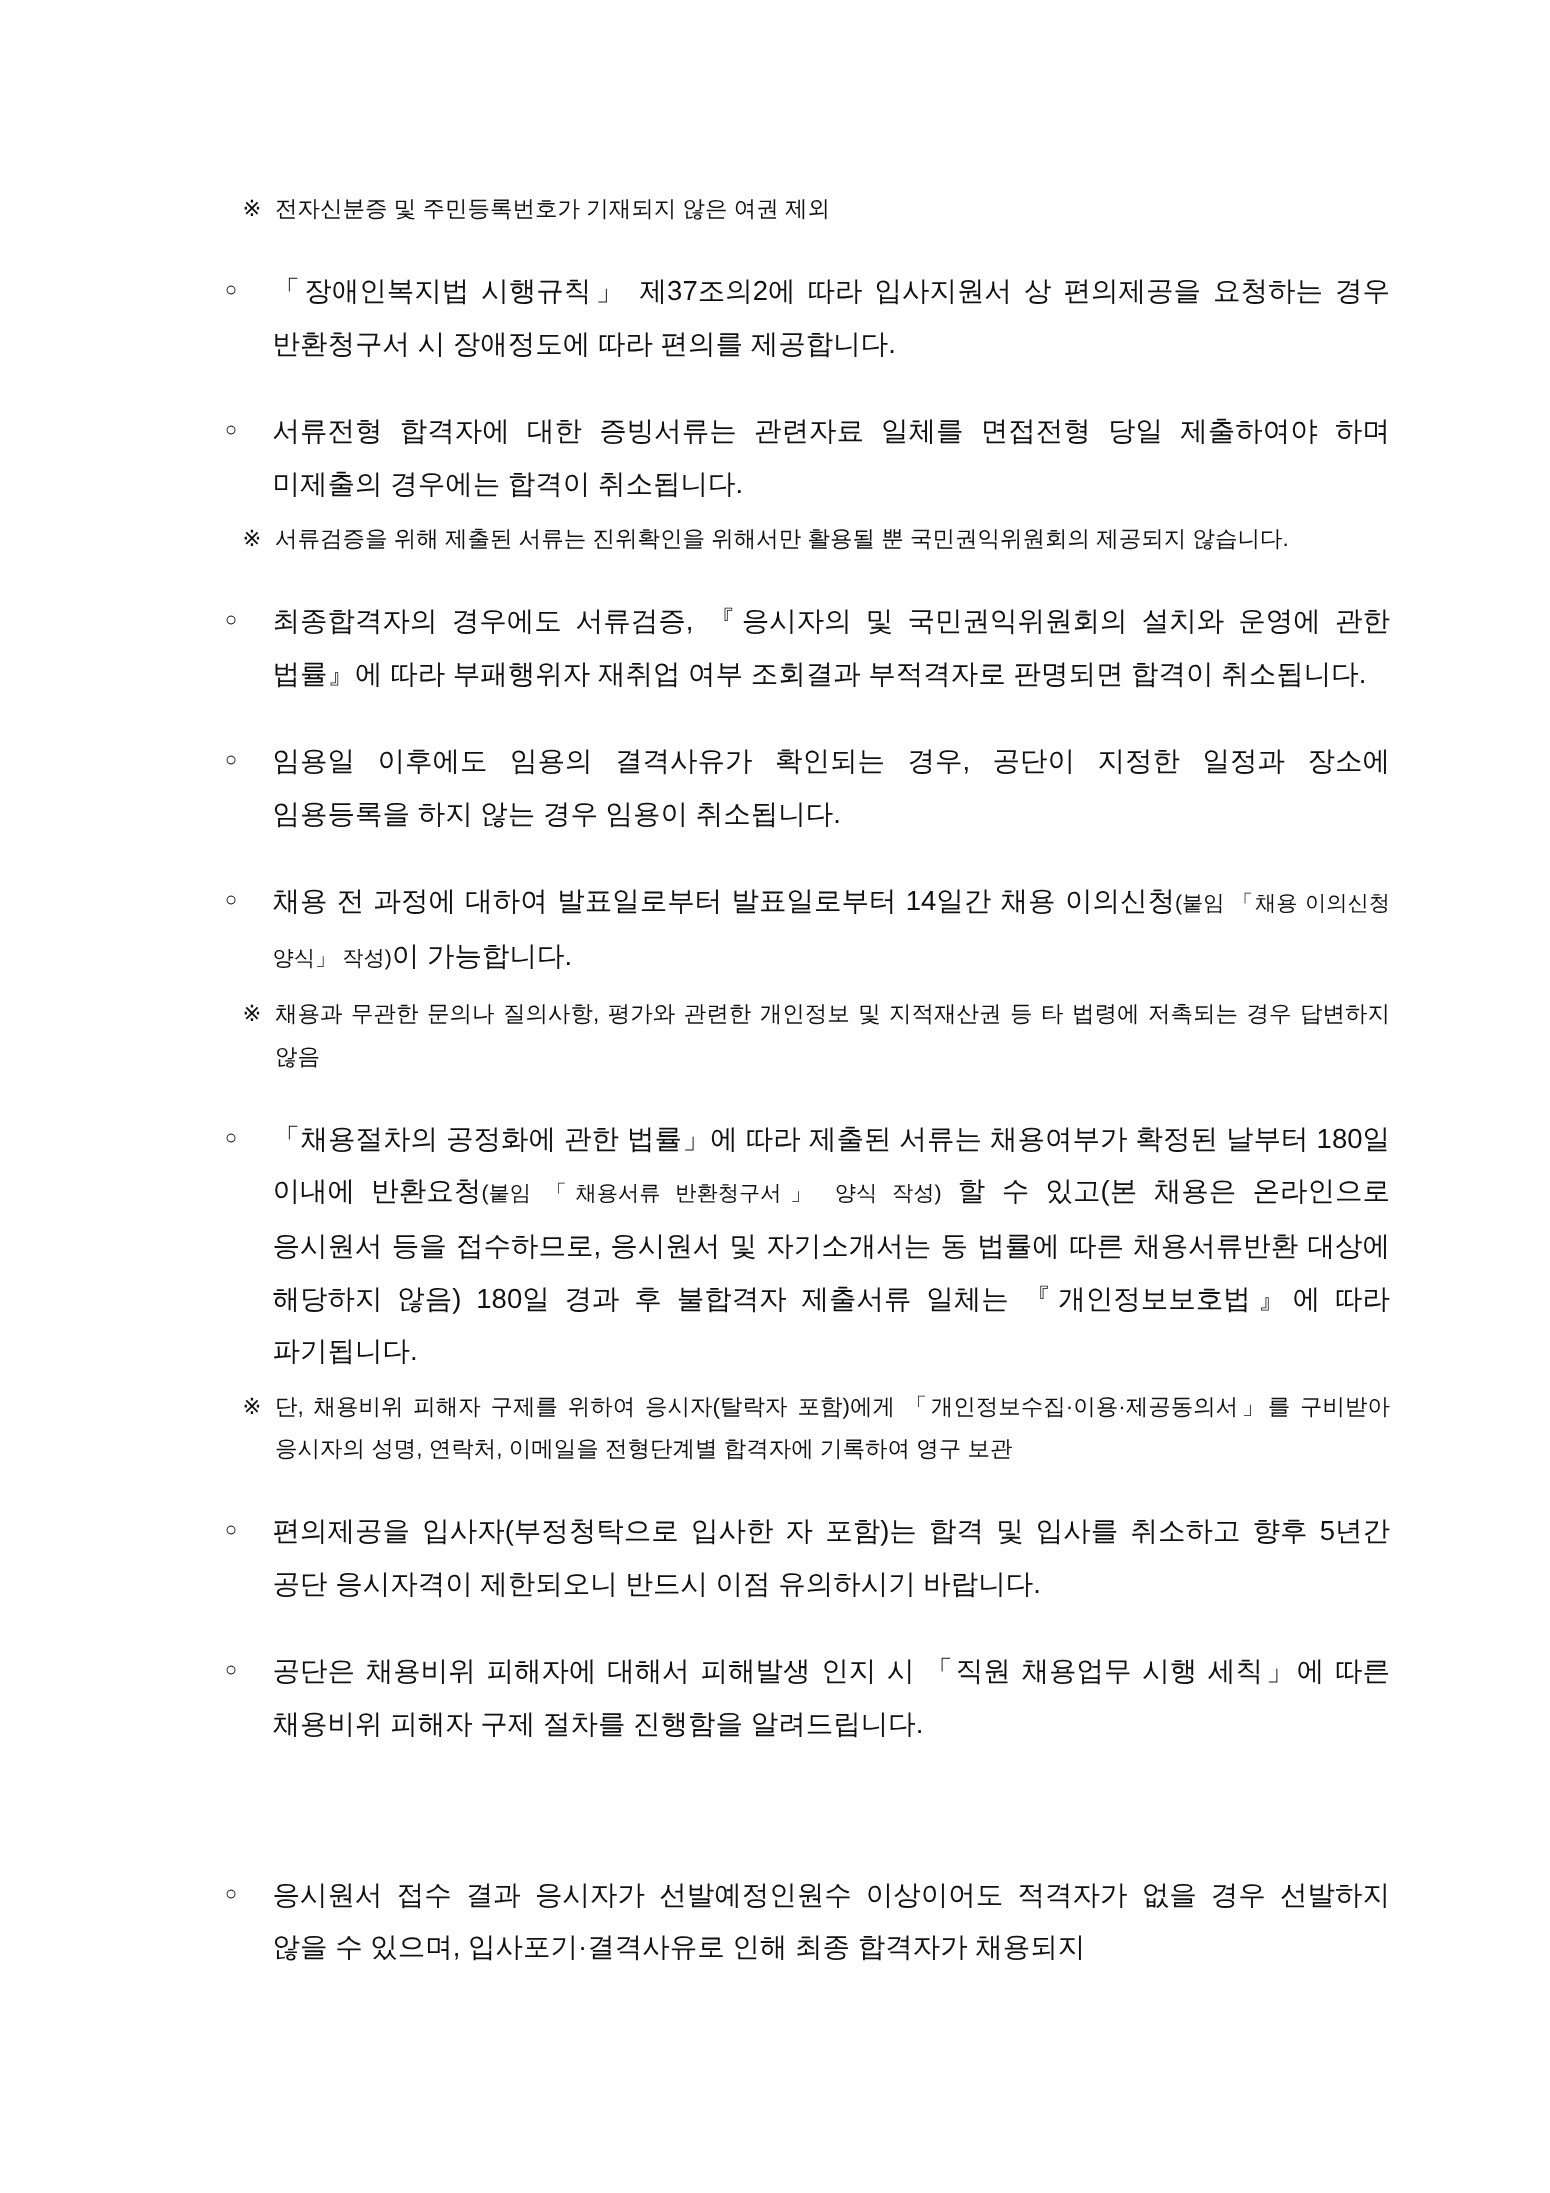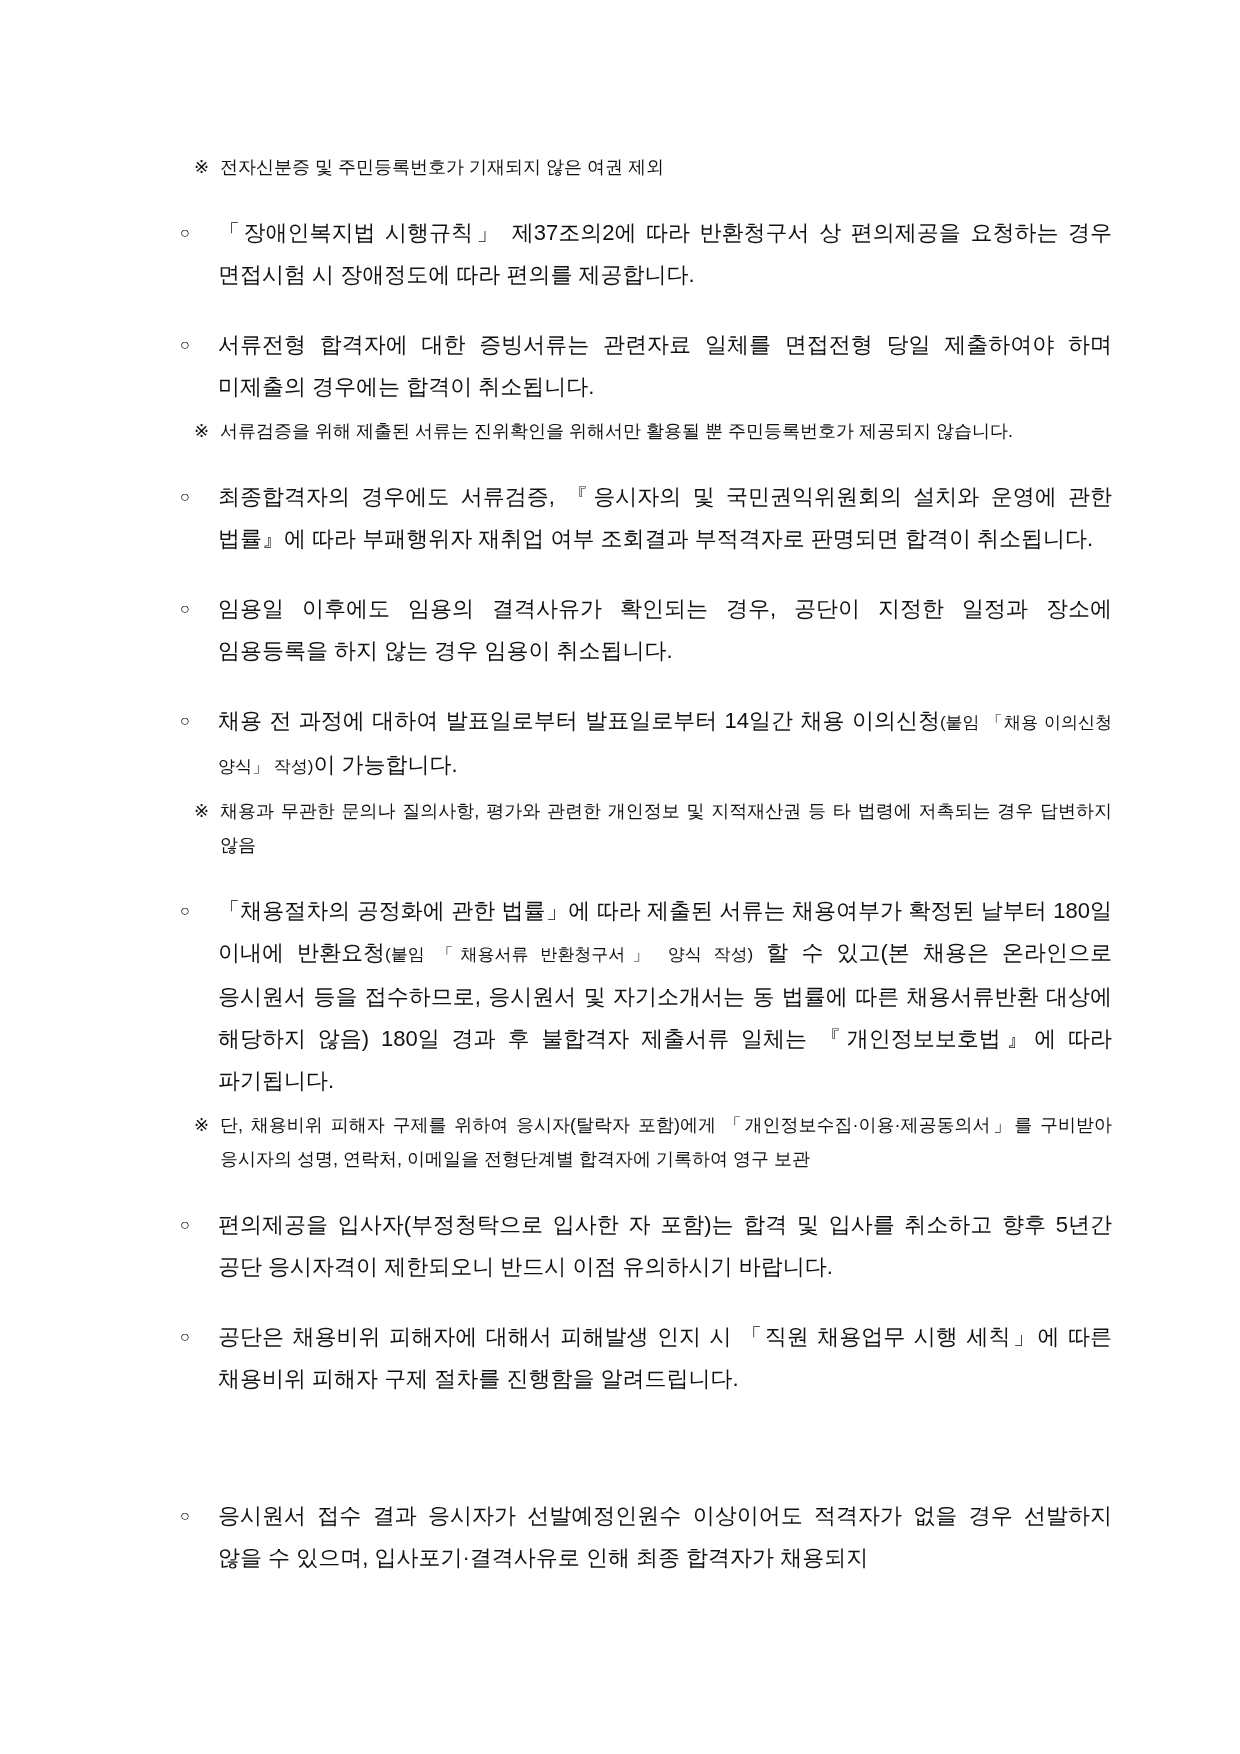--- a/index.html
+++ b/index.html
@@ -65,29 +65,29 @@
 <body>
 
 <div class="page">
   <div id="doc">
       <div class="block note">
         <span class="marker">※</span>
         <span class="text"><span>전자신분증 및 주민등록번호가 기재되지 않은 여권 제외</span></span>
       </div>
       <div class="block bullet">
         <span class="marker">○</span>
-        <span class="text"><span>「장애인복지법 시행규칙」 제37조의2에 따라 반환청구서 상 편의제공을 요청하는 경우 면접시험 시 장애정도에 따라 편의를 제공합니다.</span></span>
+        <span class="text"><span>「장애인복지법 시행규칙」 제37조의2에 따라 입사지원서 상 편의제공을 요청하는 경우 반환청구서 시 장애정도에 따라 편의를 제공합니다.</span></span>
       </div>
       <div class="block bullet">
         <span class="marker">○</span>
         <span class="text"><span>서류전형 합격자에 대한 증빙서류는 관련자료 일체를 면접전형 당일 제출하여야 하며 미제출의 경우에는 합격이 취소됩니다.</span></span>
       </div>
       <div class="block note">
         <span class="marker">※</span>
-        <span class="text"><span>서류검증을 위해 제출된 서류는 진위확인을 위해서만 활용될 뿐 주민등록번호가 제공되지 않습니다.</span></span>
+        <span class="text"><span>서류검증을 위해 제출된 서류는 진위확인을 위해서만 활용될 뿐 국민권익위원회의 제공되지 않습니다.</span></span>
       </div>
       <div class="block bullet">
         <span class="marker">○</span>
         <span class="text"><span>최종합격자의 경우에도 서류검증, 『응시자의 및 국민권익위원회의 설치와 운영에 관한 법률』에 따라 부패행위자 재취업 여부 조회결과 부적격자로 판명되면 합격이 취소됩니다.</span></span>
       </div>
       <div class="block bullet">
         <span class="marker">○</span>
         <span class="text"><span>임용일 이후에도 임용의 결격사유가 확인되는 경우, 공단이 지정한 일정과 장소에 임용등록을 하지 않는 경우 임용이 취소됩니다.</span></span>
       </div>
       <div class="block bullet">

